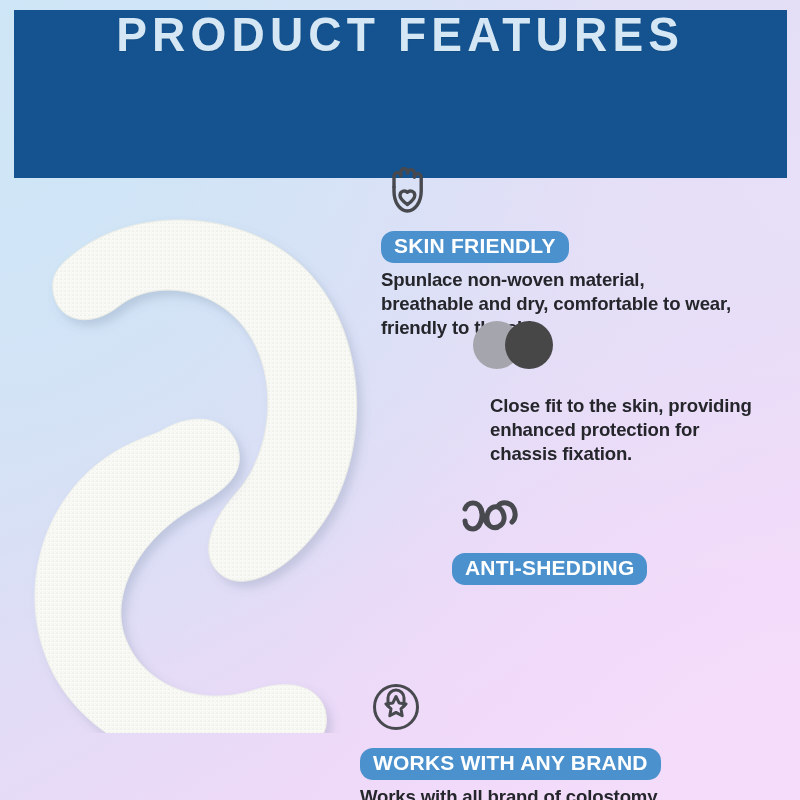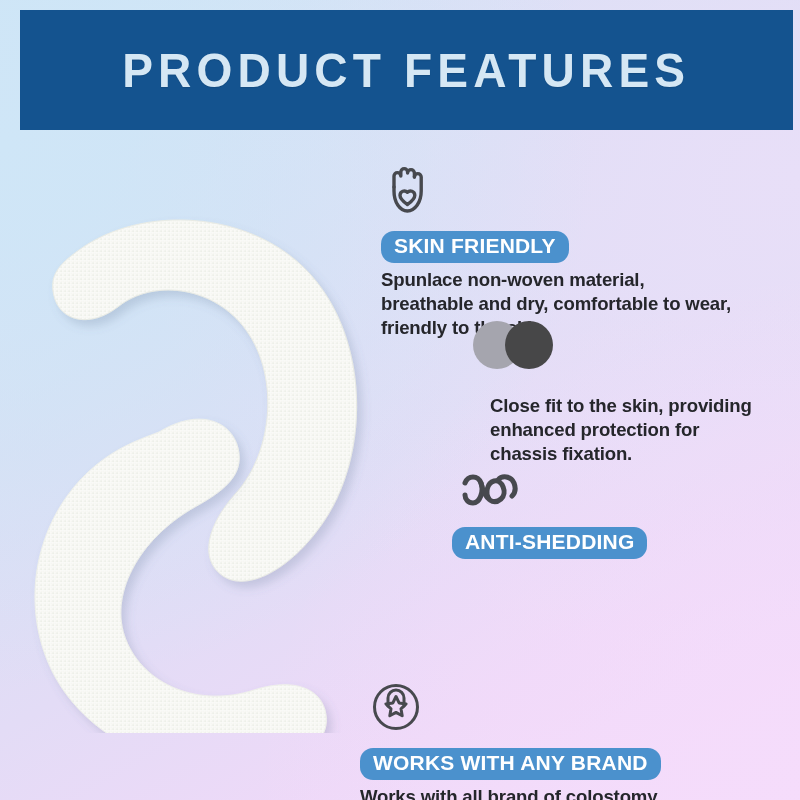--- a/index.html
+++ b/index.html
@@ -22,27 +22,27 @@
     background:
       radial-gradient(ellipse 120% 110% at 0% 18%, #cfe6f7 0%, rgba(207,230,247,0.0) 62%),
       radial-gradient(ellipse 110% 100% at 104% 100%, #f5dcfb 0%, rgba(245,220,251,0.0) 66%),
       radial-gradient(ellipse 120% 90% at 100% 22%, #e8dff8 0%, rgba(232,223,248,0.0) 70%),
       linear-gradient(150deg, #cde5f6 0%, #d8dff4 34%, #e3dcf6 58%, #eed9f8 78%, #f4dcfb 100%);
   }
 
   
   .banner {
     position: absolute;
-    left: 20px;
+    left: 14px;
     top: 10px;
     width: 773px;
-    height: 120px;
+    height: 168px;
     background: #14538f;
     display: flex;
-    align-items: center;
+    align-items: flex-start;
     justify-content: center;
     box-sizing: border-box;
   }
   .banner-title {
     color: #d5e7f4;
     font-size: 49px;
     font-weight: bold;
     letter-spacing: 5.5px;
     line-height: 1;
     white-space: nowrap;
@@ -91,21 +91,21 @@
     line-height: 1.30;
     margin-top: 5px;
     letter-spacing: -0.15px;
   }
 
   
   #f-skin       { left: 381px; top: 231px; width: 360px; }
   #f-skin .feature-icon   { left: 3px;  top: -68px; }
   #f-paste      { left: 490px; top: 389px; width: 265px; }
   #f-paste .feature-icon  { left: -17px; top: -68px; }
-  #f-shed       { left: 452px; top: 527px; width: 305px; }
+  #f-shed       { left: 452px; top: 553px; width: 305px; }
   #f-shed .feature-icon   { left: 6px;  top: -56px; }
   #f-brand      { left: 360px; top: 748px; width: 330px; }
   #f-brand .feature-icon  { left: 11px; top: -66px; }
 
   .circles-icon { position: relative; width: 94px; height: 48px; }
   .circ {
     position: absolute;
     top: 0;
     width: 48px;
     height: 48px;

